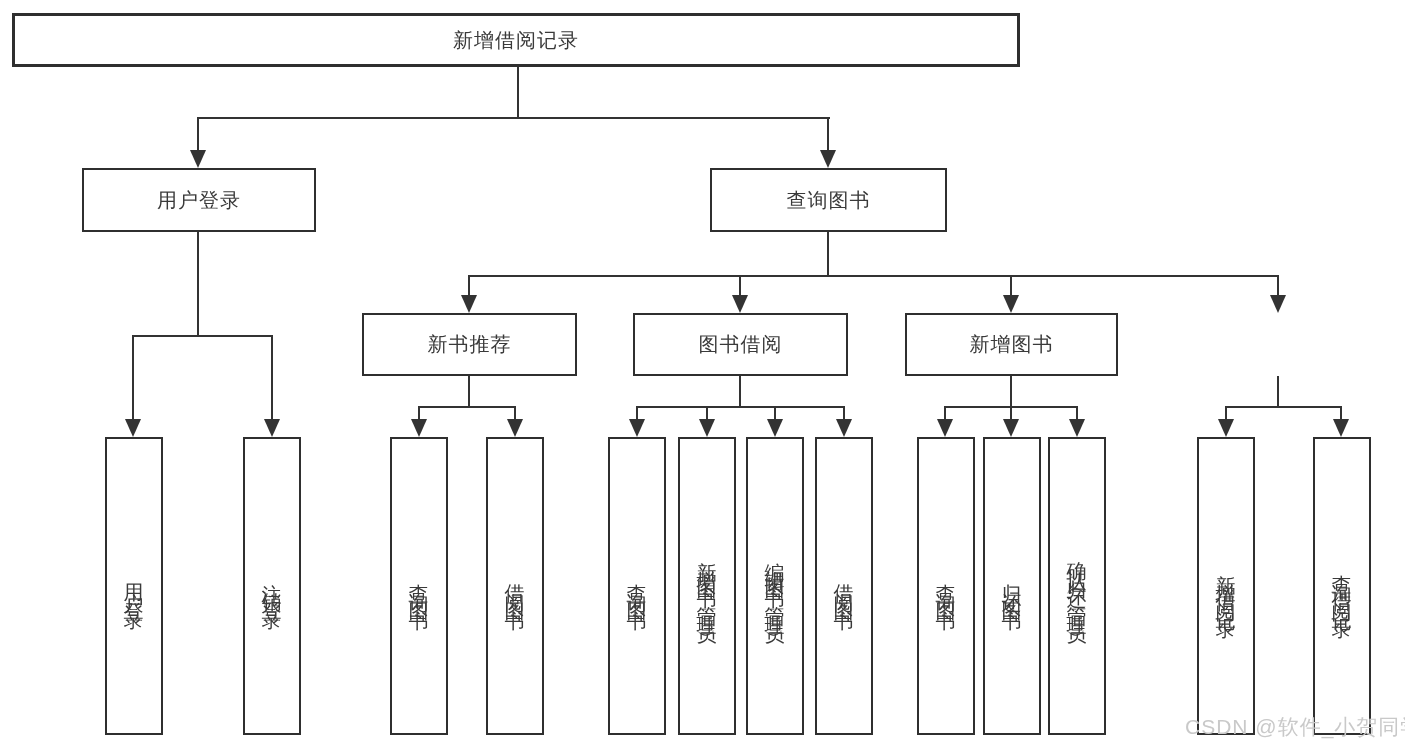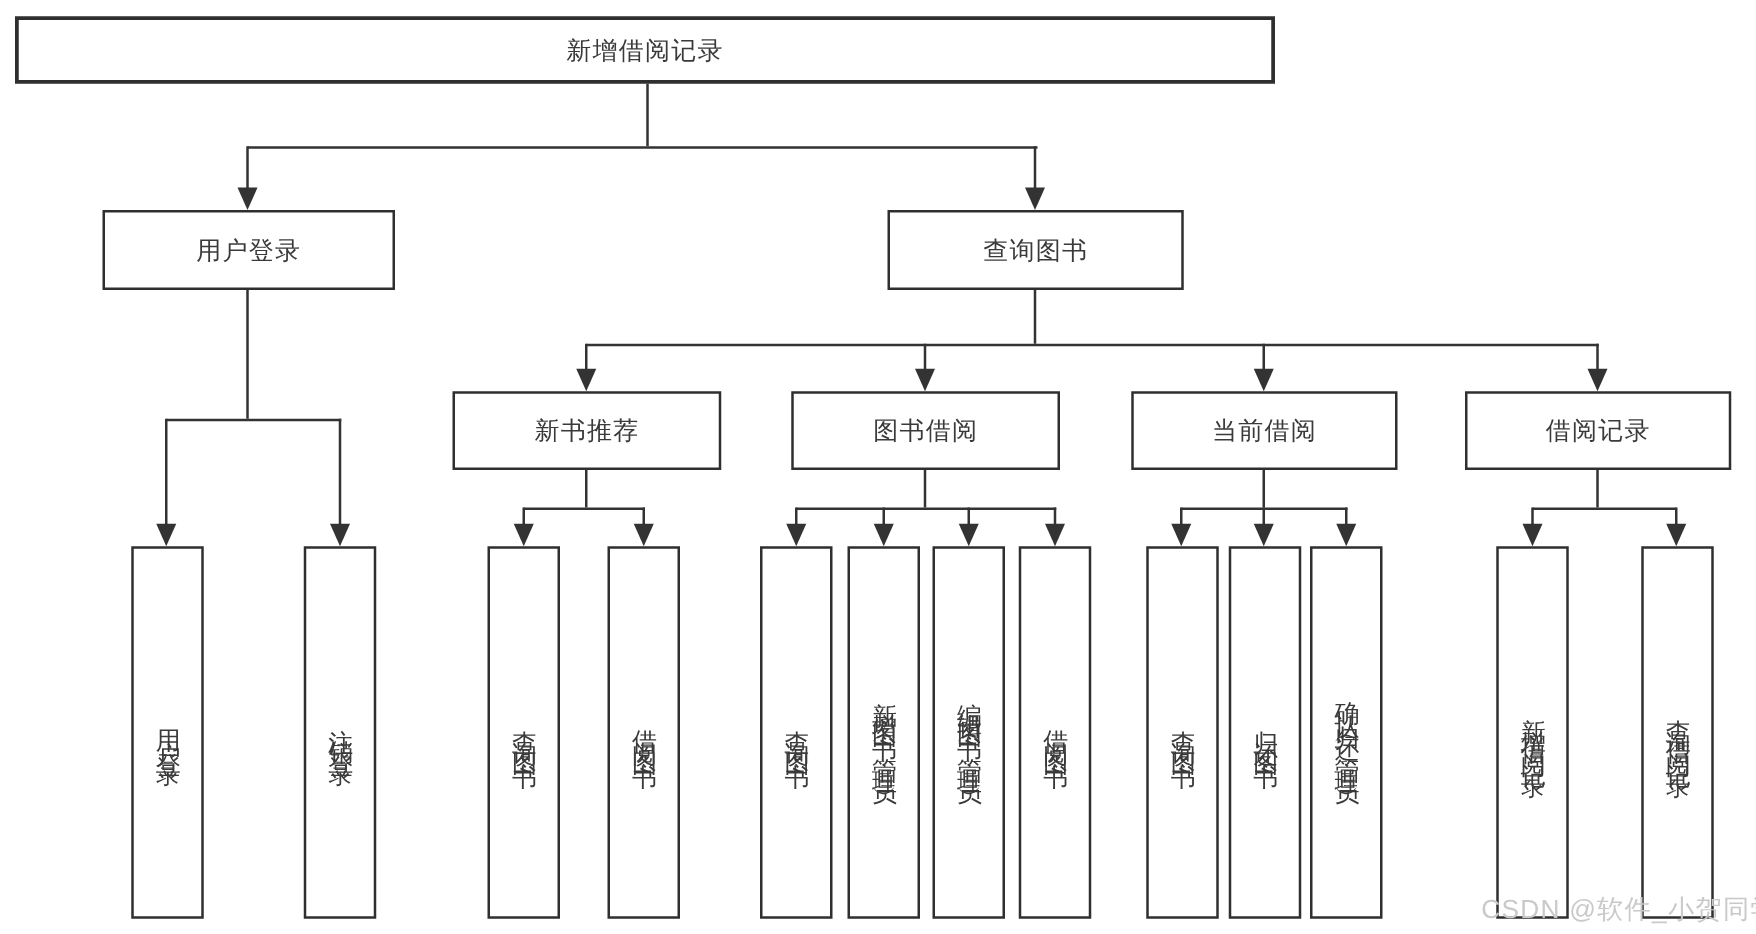--- a/index.html
+++ b/index.html
@@ -79,22 +79,21 @@
   <div class="arr" style="left:461px;top:295px"></div>
   <div class="vl" style="left:739px;top:275px;height:22px"></div>
   <div class="arr" style="left:732px;top:295px"></div>
   <div class="vl" style="left:1010px;top:275px;height:22px"></div>
   <div class="arr" style="left:1003px;top:295px"></div>
   <div class="vl" style="left:1277px;top:275px;height:22px"></div>
   <div class="arr" style="left:1270px;top:295px"></div>
 
   <div class="box l3-b">图书借阅</div>
   <div class="box l3-a">新书推荐</div>
-  <div class="box l3-c">当前借阅</div>
-  <div class="box l3-d">借阅记录</div>
+  <div class="box l3-c">新增图书</div>
 
   <div class="vl" style="left:468px;top:376px;height:30px"></div>
   <div class="hl" style="left:419px;top:406px;width:97px"></div>
   <div class="vl" style="left:418px;top:406px;height:16px"></div>
   <div class="arr" style="left:411px;top:419px"></div>
   <div class="vl" style="left:514px;top:406px;height:16px"></div>
   <div class="arr" style="left:507px;top:419px"></div>
 
   <div class="vl" style="left:739px;top:376px;height:30px"></div>
   <div class="hl" style="left:637px;top:406px;width:208px"></div>

